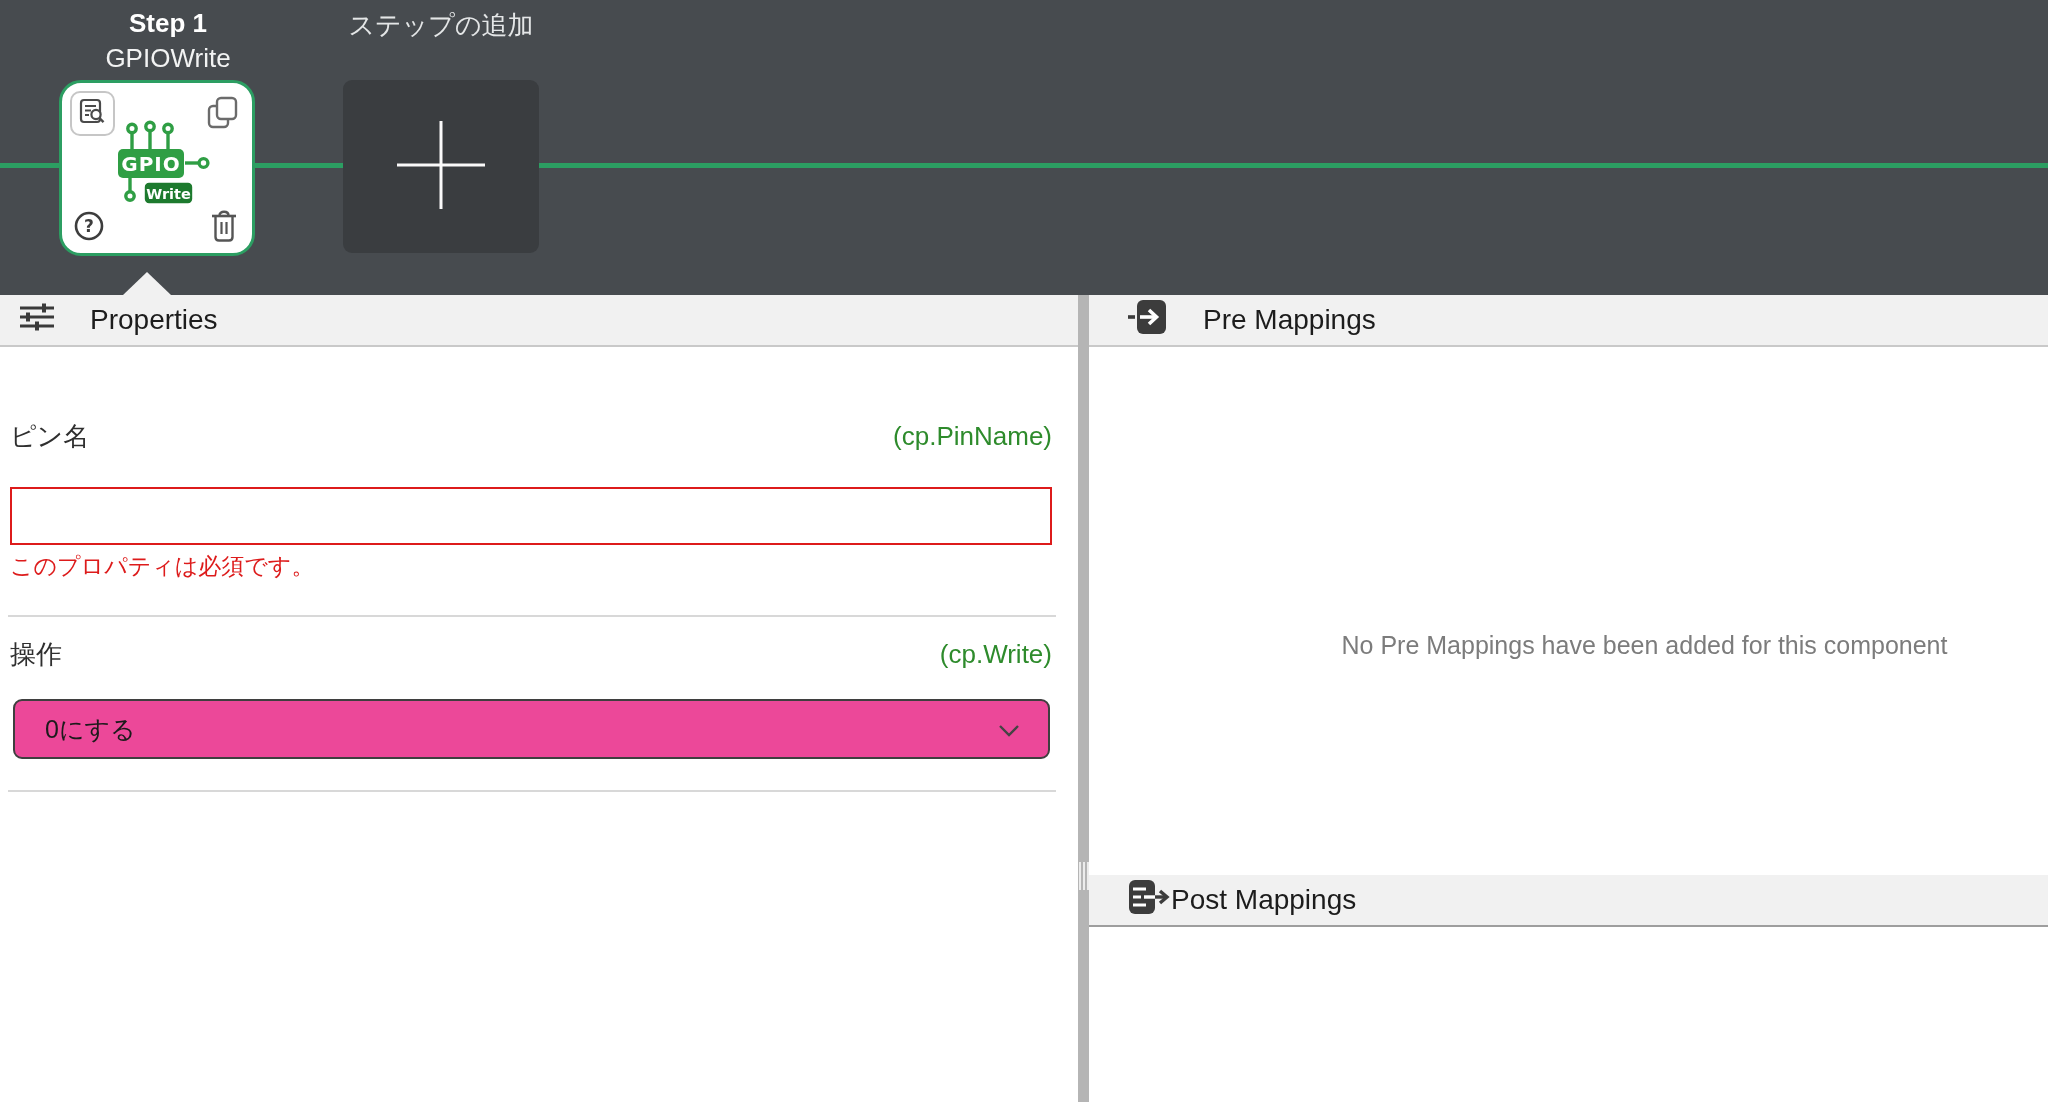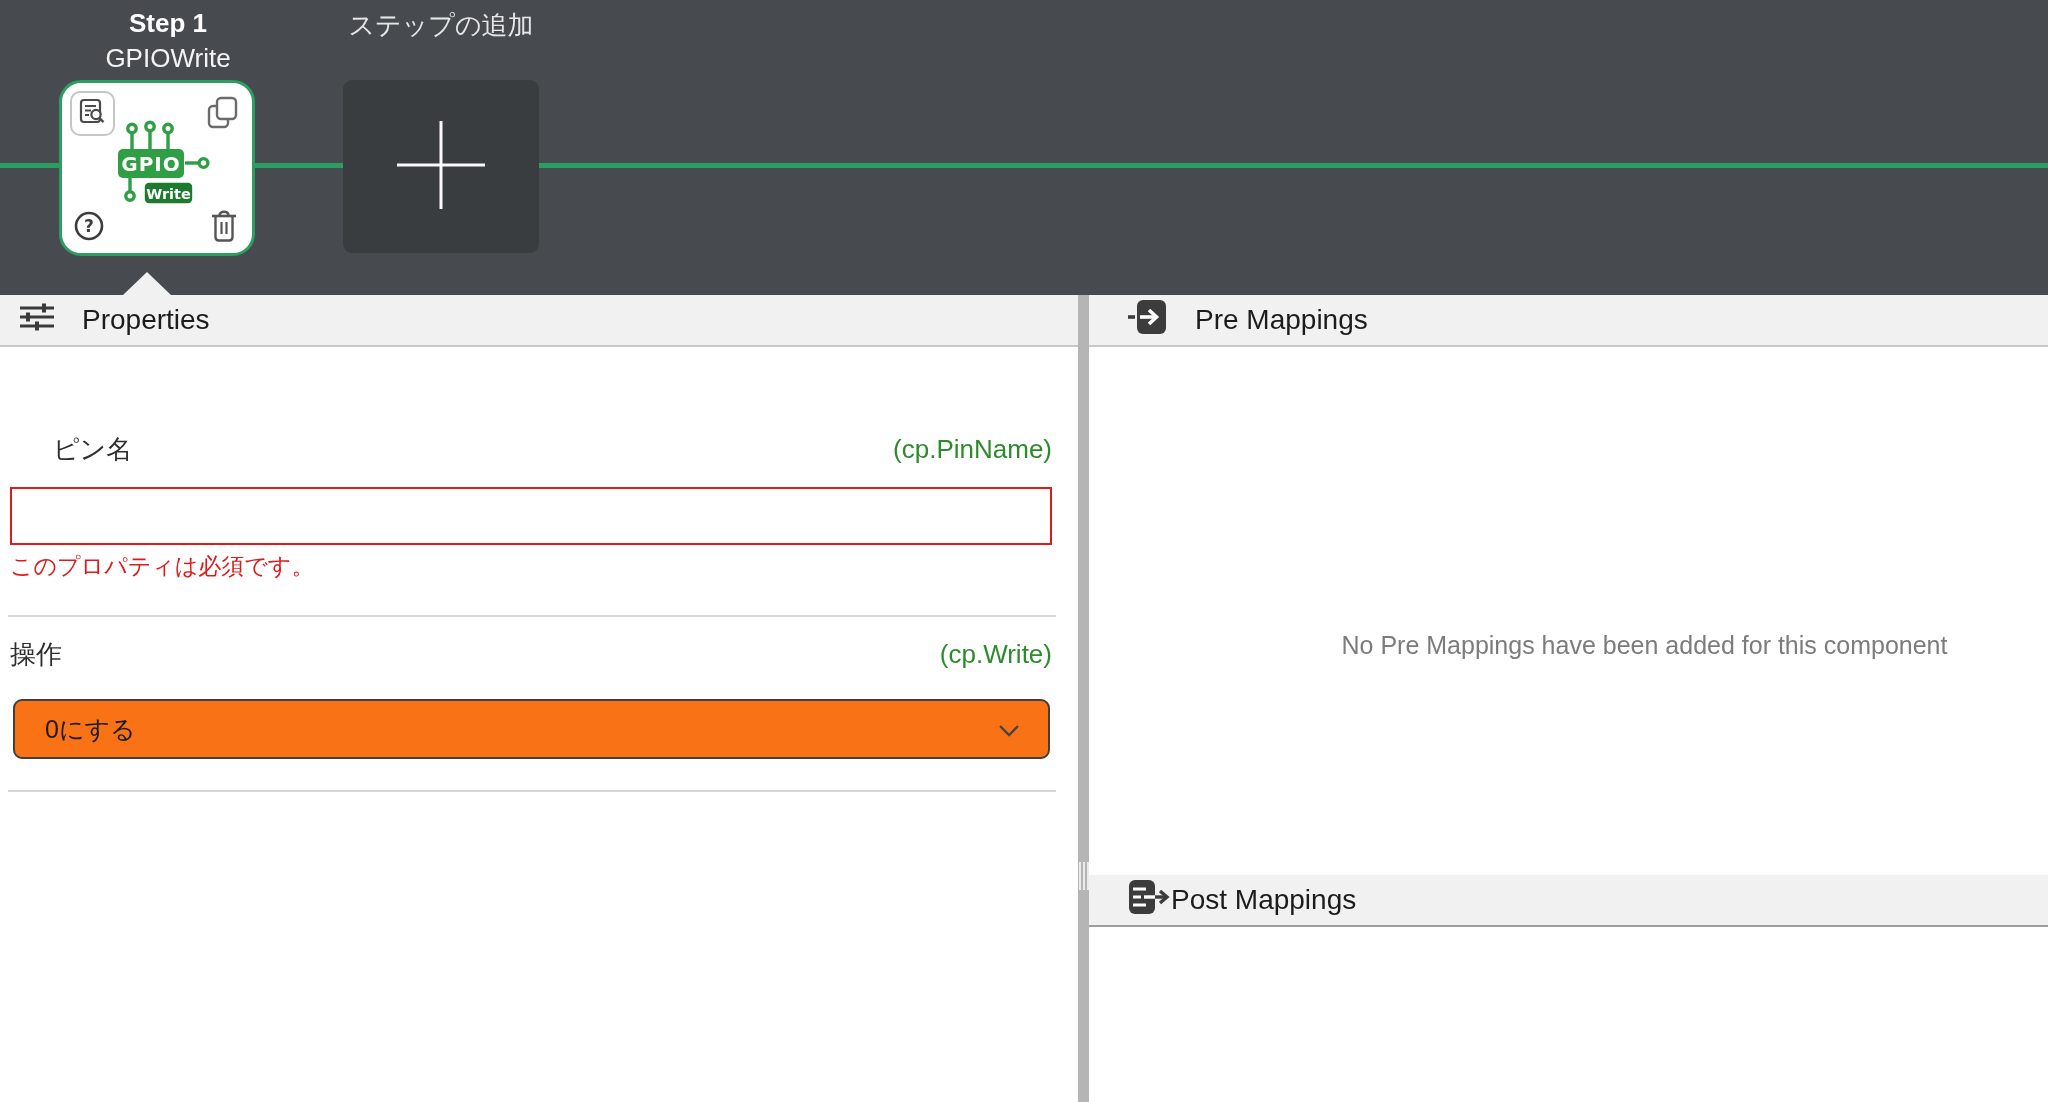--- a/index.html
+++ b/index.html
@@ -29,38 +29,38 @@
   .add-tile{position:absolute;left:343px;top:80px;width:196px;height:173px;border-radius:9px;
             background:var(--tile-bg,#3a3d40);display:flex;align-items:center;justify-content:center;cursor:pointer;}
   .notch{position:absolute;left:123px;bottom:0;width:0;height:0;
          border-left:24px solid transparent;border-right:24px solid transparent;
          border-bottom:23px solid var(--header-bg,#f1f1f1);}
 
   
   .left-panel{position:absolute;left:0;top:295px;width:1078px;height:807px;background:#fff;}
   .right-panel{position:absolute;left:1089px;top:295px;right:0;height:807px;background:#fff;}
   .panel-head{height:52px;background:var(--header-bg,#f1f1f1);border-bottom:2px solid #c9c9c9;
-              display:flex;align-items:center;gap:26px;padding-left:18px;box-sizing:border-box;
+              display:flex;align-items:center;gap:34px;padding-left:18px;box-sizing:border-box;
               font-size:28px;color:#1c1c1c;}
   .right-panel .panel-head{padding-left:38px;}
 
   .prop-body{position:relative;}
   .field-row{position:absolute;left:10px;right:26px;display:flex;justify-content:space-between;
              align-items:baseline;font-size:26px;color:#2f2f2f;}
-  .row1{top:85px;margin-left:43px;} .row2{top:290px;align-items:center;}
+  .row1{top:72px;} .row2{top:290px;align-items:center;}
   .bind-code{color:var(--code-green,#2e8b2c);font-size:26px;}
   .req-input{position:absolute;left:10px;top:140px;width:1042px;height:58px;box-sizing:border-box;
              border:2px solid var(--error-red,#dd1b1b);background:#fff;font-size:25px;
              padding:0 16px;color:#222;border-radius:0;outline:none;
              font-family:"Liberation Sans","DejaVu Sans",sans-serif;}
   .error-msg{position:absolute;left:10px;top:204px;font-size:23px;color:var(--error-red,#dd1b1b);}
   .divider{position:absolute;left:8px;width:1048px;border-top:2px solid #d8d8d8;height:0;}
   .hr1{top:268px;} .hr2{top:443px;}
   .select-box{position:absolute;left:13px;top:352px;width:1037px;height:60px;box-sizing:border-box;
-              border:2px solid #3f3f3f;border-radius:9px;background:#f97316;display:flex;
+              border:2px solid #3f3f3f;border-radius:9px;background:#ec4899;display:flex;
               align-items:center;justify-content:space-between;padding:0 28px 0 30px;
               font-size:25px;color:#1b1b1b;cursor:pointer;}
 
   .splitter{position:absolute;left:1078px;top:295px;width:11px;height:807px;
             background:var(--splitter,#b5b5b5);cursor:col-resize;}
   .grip{position:absolute;left:0;top:567px;width:11px;height:28px;
         display:flex;gap:2px;justify-content:center;}
   .grip i{width:2px;height:28px;background:#ececec;}
 
   .empty-state{position:absolute;left:152px;right:0;top:336px;text-align:center;

